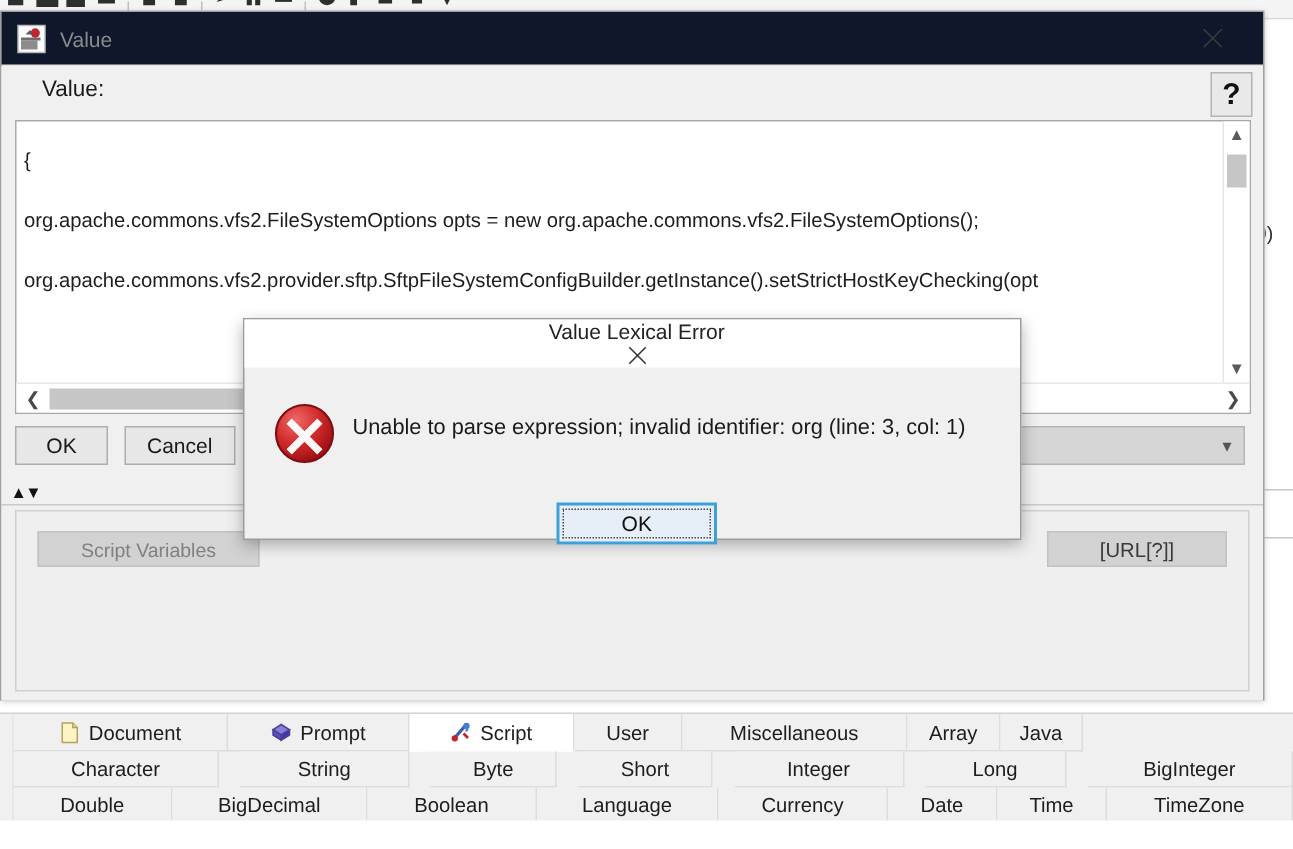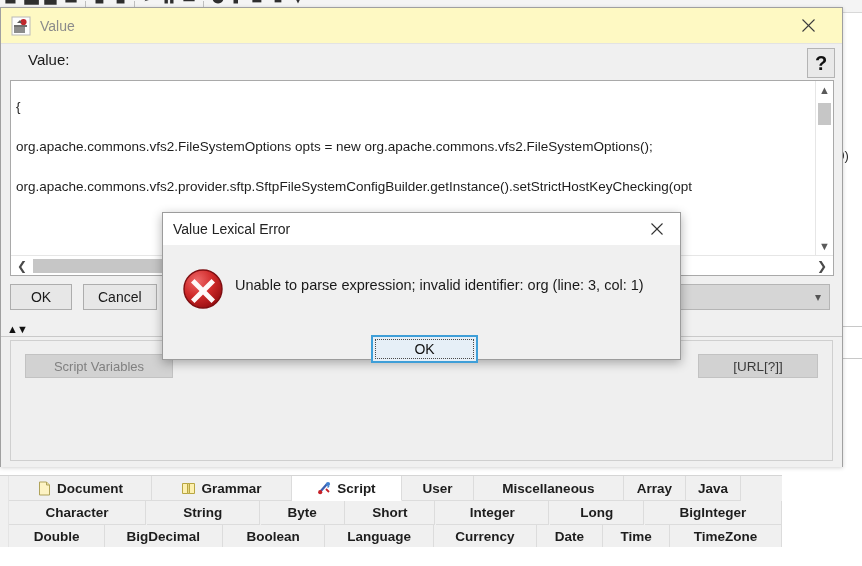--- a/index.html
+++ b/index.html
@@ -36,21 +36,21 @@
   .bg-vline { position:absolute; background:#c8c8c8; width:1px; }
   .bg-hline { position:absolute; background:#c8c8c8; height:1px; }
 
   
   .dlg {
     position:absolute; left:0; top:7px; width:843px; height:460px;
     background:#f0f0f0; border:1px solid #a0a0a0;
     box-shadow: 0 1px 4px rgba(0,0,0,.18);
   }
   .dlg-title {
-    height:36px; background:#fef9c3;
+    height:36px; background:#0f172a;
     display:flex; align-items:center; padding:0 12px 0 10px;
     border-bottom:1px solid #e3e3e3;
   }
   .dlg-title .appicon { width:20px; height:20px; flex:0 0 auto; margin-right:9px; }
   .dlg-title .ttext { font-size:14px; color:#8b8b8b; flex:1 1 auto; }
   .dlg-close {
     width:44px; height:34px; display:flex; align-items:center; justify-content:center;
     color:#3c3c3c; font-size:19px; line-height:1; cursor:default;
   }
 
@@ -139,22 +139,22 @@
   }
   .url-btn {
     position:absolute; right:14px; top:13px; width:120px; height:24px;
     background:#d2d2d2; border:1px solid #c2c2c2;
     display:flex; align-items:center; justify-content:center;
     font-size:13.5px; color:#3a3a3a;
   }
 
   
   .tabs {
-    position:absolute; left:0; bottom:19px; width:782px; height:72px;
-    background:#f0f0f0; border-top:1px solid #d5d5d5;font-weight:bold;
+    position:absolute; left:0; bottom:19px; width:862px; height:72px;
+    background:#f0f0f0; border-top:1px solid #d5d5d5;
   }
   .tabrow { display:flex; height:24px; align-items:stretch; }
   .tabrow.r1 { height:25px; }
   .tab {
     display:flex; align-items:center; justify-content:center; gap:5px;
     font-size:13.5px; color:#1d1d1d;
     border-right:1px solid #dcdcdc; border-bottom:1px solid #dcdcdc;
     background:#f0f0f0; white-space:nowrap; padding:0 6px;
   }
   .tab.sel { background:#ffffff; border-bottom:1px solid #ffffff; }
@@ -164,20 +164,21 @@
 
   
   .err {
     position:absolute; left:162px; top:212px; width:519px; height:148px;
     background:#f0f0f0; border:1px solid #9c9c9c;
     box-shadow: 0 3px 10px rgba(0,0,0,.30);
   }
   .err-title {
     height:32px; background:#ffffff; display:flex; align-items:center;
     padding:0 4px 0 10px;
+    flex-direction:column;
   }
   .err-title .t { flex:1 1 auto; font-size:14px; color:#222; }
   .err-close {
     width:38px; height:30px; display:flex; align-items:center; justify-content:center;
     font-size:17px; color:#333;
   }
   .err-body { position:relative; height:115px;padding-left:20px; }
   .err-icon { position:absolute; left:18px; top:22px; width:44px; height:44px; }
   .err-msg {
     position:absolute; left:72px; top:32px; right:12px;
@@ -361,27 +362,27 @@
   <div class="tabs" id="tabsHost">
     <div class="tabs-left-edge"></div>
   <div class="tabrow r1" style="margin-left: 9px;">
         <div class="tab" style="width: 143px;">
           <span class="ic"><svg width="15" height="15" viewBox="0 0 15 15">
               <path d="M2.5,1 h7 l3,3 v10 h-10 z" fill="#fdf3c4" stroke="#b0a35a"></path>
               <path d="M9.5,1 v3 h3" fill="#e8dda0" stroke="#b0a35a"></path>
             </svg></span>
           <span>Document</span>
         </div>
-        <div class="tab" style="width: 140px;">
+        <div class="tab" style="width: 121px;">
           <span class="ic"><svg width="15" height="15" viewBox="0 0 15 15">
-              <path d="M1.5,2.5 h5 v10 h-5 z" fill="#fdf0b0" stroke="#b8a642"></path>
-              <path d="M8.5,2.5 h5 v10 h-5 z" fill="#fdf0b0" stroke="#b8a642"></path>
-              <path d="M6.5,2.5 h2 v10 h-2 z" fill="#e7d67e" stroke="#b8a642"></path>
+              <path d="M7.5,2 L13,5.5 L7.5,9 L2,5.5 Z" fill="#8a7fd4" stroke="#4b3f9e"></path>
+              <path d="M2,5.5 L2,9 L7.5,12.5 L7.5,9 Z" fill="#5d50b8" stroke="#4b3f9e"></path>
+              <path d="M13,5.5 L13,9 L7.5,12.5 L7.5,9 Z" fill="#4438a0" stroke="#4b3f9e"></path>
             </svg></span>
-          <span>Grammar</span>
+          <span>Prompt</span>
         </div>
         <div class="tab sel" style="width: 110px;">
           <span class="ic"><svg width="15" height="15" viewBox="0 0 15 15">
               <path d="M3,11 L10,3" stroke="#3b5fb0" stroke-width="2.2"></path>
               <circle cx="11" cy="3" r="2.1" fill="#3f7fd0"></circle>
               <circle cx="3.2" cy="11.2" r="2.1" fill="#c62128"></circle>
               <path d="M9,8 l3,3" stroke="#c62128" stroke-width="1.8"></path>
               <path d="M10.5,6.5 l1.5,-1.5" stroke="#3f7fd0" stroke-width="1.4"></path>
             </svg></span>
           <span>Script</span>

